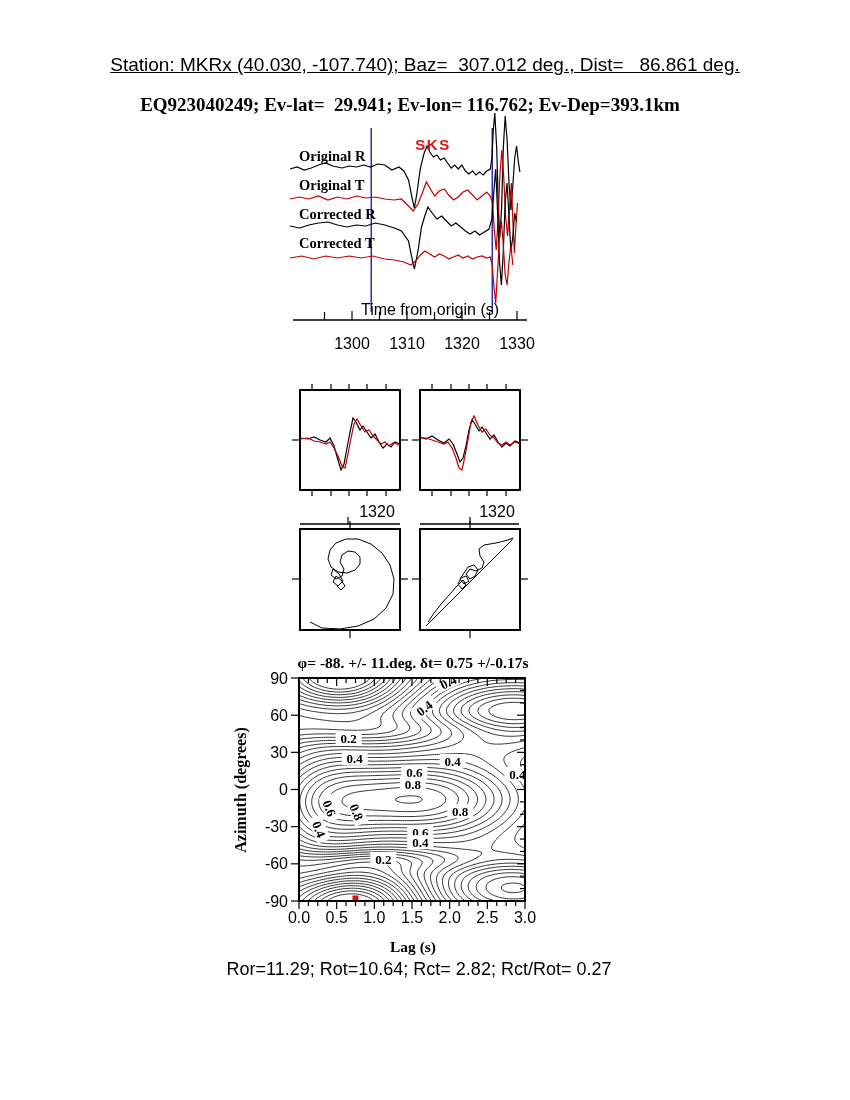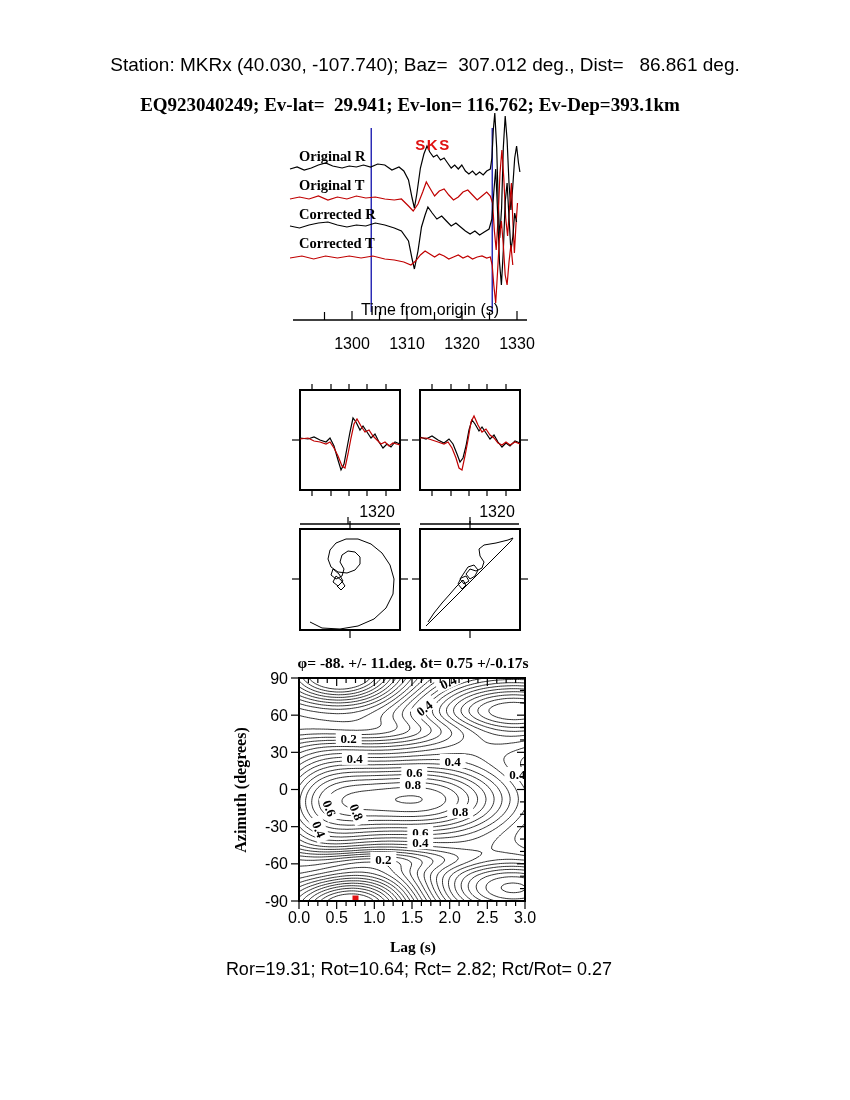--- a/index.html
+++ b/index.html
@@ -1,19 +1,19 @@
 <!DOCTYPE html>
 <html><head>
 <meta charset="utf-8">
 <style>
   html,body{margin:0;padding:0;background:#ffffff;}
   .page{position:relative;width:850px;height:1100px;background:#ffffff;overflow:hidden;
         font-family:"Liberation Sans",sans-serif;color:#000;}
   .title1{position:absolute;top:54px;left:0;right:0;text-align:center;
-          font:19px "Liberation Sans",sans-serif;white-space:pre;}
+          font:19px "Liberation Sans",sans-serif;white-space:pre;text-decoration:underline;}
   .title2{position:absolute;top:94px;left:0;right:30px;text-align:center;
           font:bold 19px "Liberation Serif",serif;white-space:pre;}
   .footer{position:absolute;top:959px;left:0;right:12px;text-align:center;
           font:18px "Liberation Sans",sans-serif;white-space:pre;}
   svg{position:absolute;left:0;top:0;}
   .sans16{font:16px "Liberation Sans",sans-serif;fill:#000;}
   .serifb14{font:bold 14.5px "Liberation Serif",serif;fill:#000;}
   .serifb15{font:bold 15.5px "Liberation Serif",serif;fill:#000;}
   .serifb16{font:bold 16px "Liberation Serif",serif;fill:#000;}
   .clabel{font:bold 13px "Liberation Serif",serif;fill:#000;}
@@ -267,14 +267,14 @@
     <text class="serifb14" x="299" y="219">Corrected R</text>
     <text class="serifb14" x="299" y="248">Corrected T</text>
     <text class="sans16" x="430" y="315" text-anchor="middle">Time from origin (s)</text>
     <text class="sans16" x="377" y="517" text-anchor="middle">1320</text>
     <text class="sans16" x="497" y="517" text-anchor="middle">1320</text>
     <text class="serifb15" x="413" y="668" text-anchor="middle">φ= -88. +/- 11.deg. δt= 0.75 +/-0.17s</text>
     <text class="serifb16" x="246" y="790" text-anchor="middle" transform="rotate(-90 246 790)">Azimuth (degrees)</text>
     <text class="serifb15" x="413" y="952" text-anchor="middle">Lag (s)</text>
   </svg>
 
-  <div class="footer">Ror=19.31; Rot=10.64; Rct= 2.82; Rct/Rot= 0.27</div>
+  <div class="footer">Ror=11.29; Rot=10.64; Rct= 2.82; Rct/Rot= 0.27</div>
 </div>
 
 </body></html>

